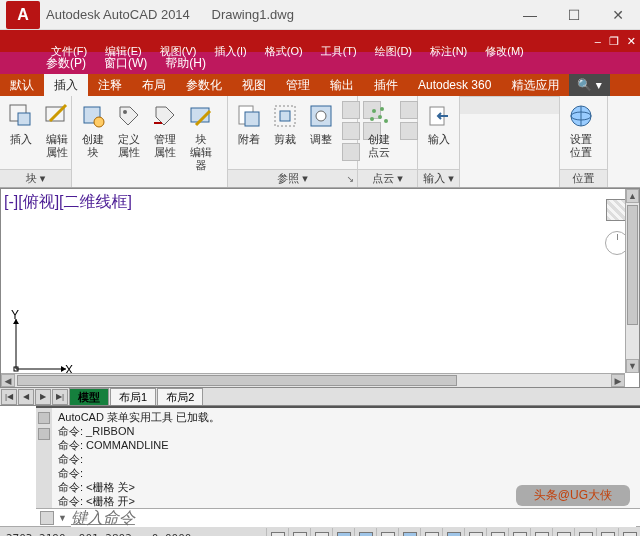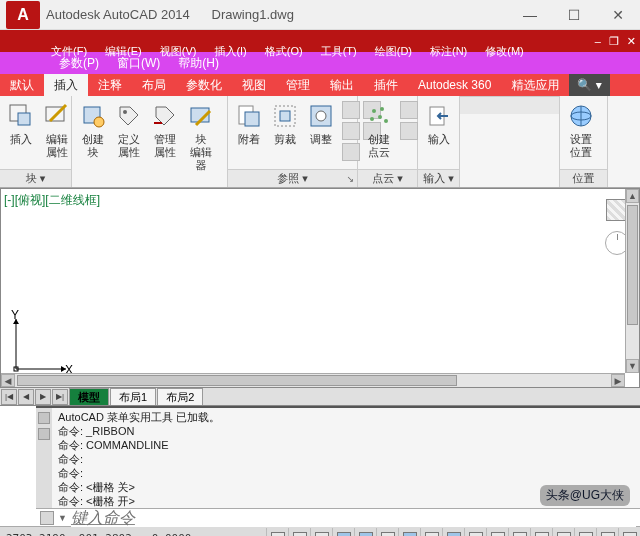--- a/index.html
+++ b/index.html
@@ -10,25 +10,25 @@
 .title-bar .logo { width: 34px; height: 28px; background: #b81414; color: #fff; font-weight: bold; font-size: 16px; display: flex; align-items: center; justify-content: center; margin: 1px 6px; border-radius: 2px; position: relative; }
 .title-bar .logo::before { content: "A"; }
 .title-bar .title-text { flex: 1; color: #555; font-size: 13px; }
 .title-bar .win-btn { width: 44px; height: 30px; display: flex; align-items: center; justify-content: center; color: #555; font-size: 14px; }
 
 
 .menu-bar { display: flex; background: #b81414; height: 22px; align-items: center; padding-left: 42px; }
 .menu-bar .menu-item { color: #fff; padding: 10px 9px; height: 22px; line-height: 22px; font-size: 11px; }
 .menu-bar .wnd-ctrl { margin-left: auto; display: flex; }
 .menu-bar .wnd-ctrl span { color: #fff; padding: 0 4px; font-size: 11px; }
-.menu-bar2 { display: flex; background: #d946ef; height: 22px; align-items: center; padding-left: 50px; }
+.menu-bar2 { display: flex; background: #be185d; height: 22px; align-items: center; padding-left: 37px; }
 .menu-bar2 .menu-item { color: #fff; padding: 0 9px; height: 22px; line-height: 22px; font-size: 12px; }
 
 
-.ribbon-tabs { display: flex; background: #ef4444; height: 22px; align-items: stretch; }
+.ribbon-tabs { display: flex; background: #c2410c; height: 22px; align-items: stretch; }
 .ribbon-tabs .tab { color: #fff; padding: 0 10px; line-height: 22px; font-size: 12px; }
 .ribbon-tabs .tab.active { background: #f5f5f5; color: #222; }
 .ribbon-tabs .tab-end { background: #4a4a4a; padding: 0 8px; display: flex; align-items: center; }
 .ribbon-tabs .tab-end span { color: #fff; }
 
 
 .ribbon { display: flex; background: #f5f5f5; height: 92px; border-bottom: 1px solid #aaa; }
 .panel { display: flex; flex-direction: column; border-right: 1px solid #ccc; }
 .panel-items { display: flex; flex: 1; padding: 3px 4px 0; align-items: flex-start; gap: 2px; }
 .rbtn { display: flex; flex-direction: column; align-items: center; width: 34px; padding: 2px; }
@@ -36,21 +36,21 @@
 .rbtn .lbl { font-size: 11px; line-height: 13px; text-align: center; margin-top: 2px; color: #333; }
 .sm-grid { display: grid; grid-template-columns: 18px 18px; grid-auto-rows: 18px; gap: 3px; padding: 2px; }
 .sm-ico { width: 18px; height: 18px; background: #ddd; border: 1px solid #bbb; }
 .panel-footer { height: 18px; background: #e8e8e8; border-top: 1px solid #ccc; font-size: 11px; display: flex; align-items: center; justify-content: center; color: #444; position: relative; }
 .panel-footer .dd { position: absolute; right: 3px; font-size: 9px; color: #666; }
 
 svg.ico-shape { width: 26px; height: 26px; }
 
 
 .draw-area { position: relative; background: #fff; height: 200px; border: 1px solid #888; overflow: hidden; }
-.draw-labels { position: absolute; top: 3px; left: 3px; font-size: 12px; color: #15803d; }
+.draw-labels { position: absolute; top: 3px; left: 3px; font-size: 16px; color: #4c1d95; }
 .crosshair { position: absolute; left: 10px; bottom: 10px; }
 .nav-cube { position: absolute; right: 10px; top: 10px; display: flex; flex-direction: column; align-items: center; gap: 10px; }
 .nav-cube .cube { width: 22px; height: 22px; border: 1px solid #888; background: repeating-linear-gradient(45deg,#ddd,#ddd 3px,#f5f5f5 3px,#f5f5f5 6px); }
 .nav-cube .wheel { width: 24px; height: 24px; border: 1px solid #aaa; border-radius: 50%; position: relative; }
 .nav-cube .wheel::after { content:""; position:absolute; left:50%; top:2px; width:1px; height:6px; background:#888;}
 .scroll-h { position: absolute; bottom: 0; left: 0; right: 14px; height: 14px; background: #e5e5e5; border-top: 1px solid #aaa; display: flex; }
 .scroll-h .arrow { width: 14px; background: #d0d0d0; border: 1px solid #aaa; text-align: center; font-size: 9px; line-height: 12px; color: #555; }
 .scroll-h .track { flex: 1; position: relative; }
 .scroll-h .thumb { position: absolute; left: 2px; top: 1px; width: 440px; bottom: 1px; background: #c8c8c8; border: 1px solid #999; }
 .scroll-v { position: absolute; right: 0; top: 0; bottom: 14px; width: 14px; background: #e5e5e5; border-left: 1px solid #aaa; display: flex; flex-direction: column; }
@@ -75,21 +75,21 @@
 .cmd-input-row input { border: none; outline: none; font-size: 16px; font-style: italic; color: #888; flex: 1; font-family: SimSun; text-decoration: underline; }
 
 
 .status-bar { display: flex; align-items: center; height: 24px; background: #dcdcdc; border-top: 1px solid #aaa; font-size: 11px; }
 .status-bar .coords { padding: 0 6px; color: #333; font-family: monospace; }
 .status-bar .sicons { display: flex; margin-left: auto; gap: 0; }
 .status-bar .sbtn { width: 22px; height: 22px; border-left: 1px solid #bbb; display: flex; align-items: center; justify-content: center; }
 .status-bar .sbtn .si { width: 14px; height: 14px; border: 1px solid #777; background: #e8e8e8; }
 .status-bar .sbtn.on .si { background: #9fc5e8; }
 
-.watermark { position: absolute; right: 10px; bottom: 30px; color: #0f172a; background: rgba(0,0,0,0.3); padding: 2px 6px; border-radius: 6px; font-size: 12px; }
+.watermark { position: absolute; right: 10px; bottom: 30px; color: #c2410c; background: rgba(0,0,0,0.3); padding: 2px 18px; border-radius: 6px; font-size: 12px; }
 </style>
 </head>
 <body>
 
 <div class="title-bar">
   <div class="logo"></div>
   <div class="title-text">
     <span>Autodesk AutoCAD 2014</span>
     &nbsp;&nbsp;&nbsp;&nbsp;
     <span>Drawing1.dwg</span>

